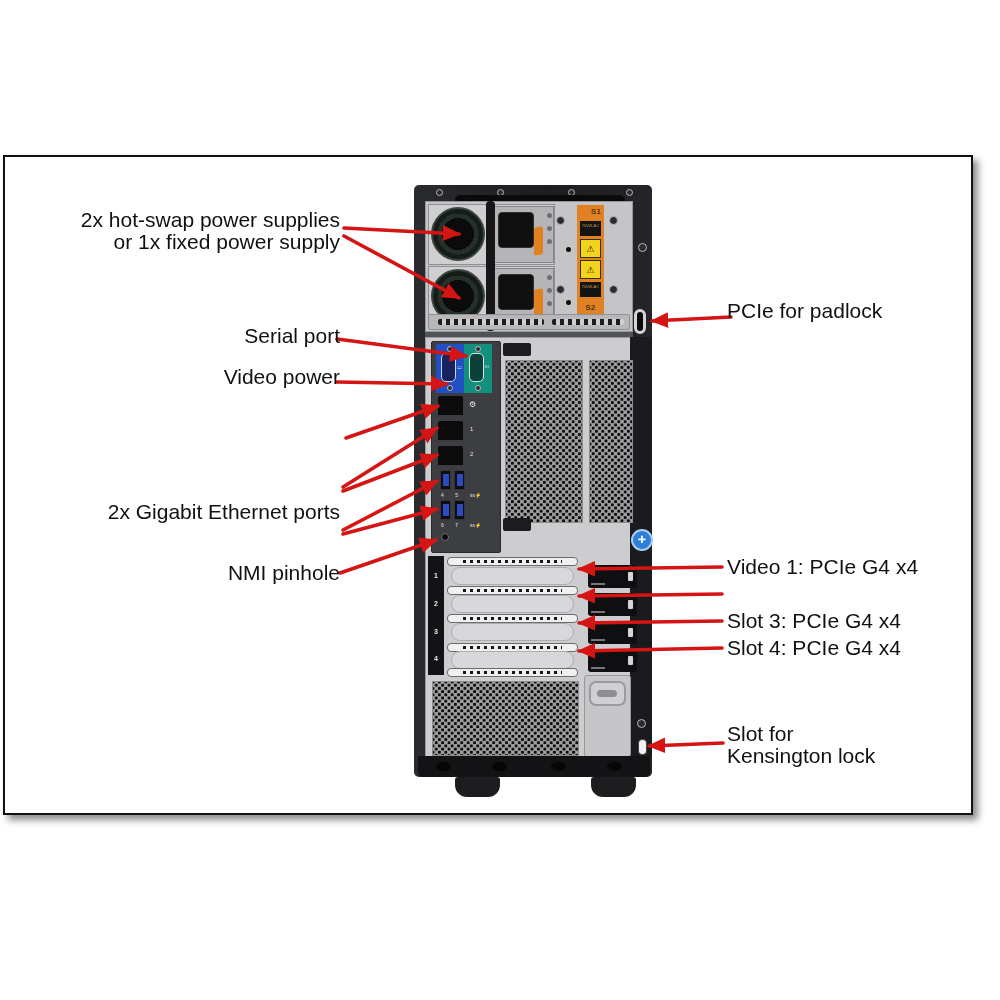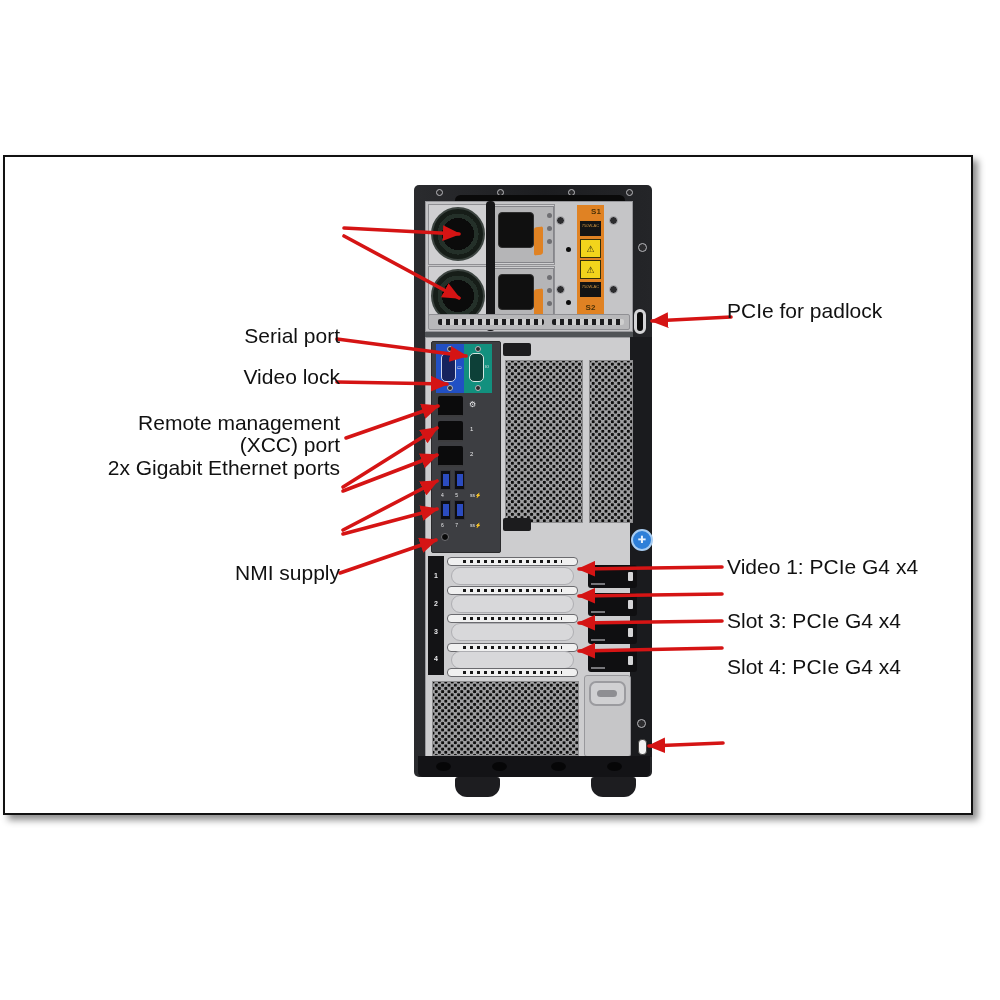--- a/index.html
+++ b/index.html
@@ -229,44 +229,46 @@
     <line class="arrow" x1="340" y1="573" x2="436" y2="540" marker-end="url(#ah)"></line>
     <line class="arrow" x1="731" y1="317" x2="652" y2="321" marker-end="url(#ah)"></line>
     <line class="arrow" x1="722" y1="567" x2="579" y2="569" marker-end="url(#ah)"></line>
     <line class="arrow" x1="722" y1="594" x2="579" y2="596" marker-end="url(#ah)"></line>
     <line class="arrow" x1="722" y1="621" x2="579" y2="623" marker-end="url(#ah)"></line>
     <line class="arrow" x1="722" y1="648" x2="579" y2="651" marker-end="url(#ah)"></line>
     <line class="arrow" x1="723" y1="743" x2="649" y2="746" marker-end="url(#ah)"></line>
   </svg>
 
   <div class="abs lbl rt" style="top:209px;">
+    <div>2x hot-swap power supplies</div>
+    <div>or 1x fixed power supply</div>
   </div>
   <div class="abs lbl rt" style="top:325px;margin-left:48px;">
     <div>Serial port</div>
   </div>
   <div class="abs lbl rt" style="top:366px;">
-    <div>Video lock</div>
-  </div>
-  <div class="abs lbl rt" style="top:412px;">
-    <div>Remote management</div>
-    <div>(XCC) port</div>
-  </div>
-  <div class="abs lbl rt" style="top:457px;">
+    <div>Video power</div>
+  </div>
+  <div class="abs lbl rt" style="top:501px;">
     <div>2x Gigabit Ethernet ports</div>
   </div>
   <div class="abs lbl rt" style="top:562px;">
-    <div>NMI supply</div>
+    <div>NMI pinhole</div>
   </div>
 
   <div class="abs lbl lt" style="top:300px;">
     <div>PCIe for padlock</div>
   </div>
   <div class="abs lbl lt" style="top:556px;">
     <div>Video 1: PCIe G4 x4</div>
   </div>
   <div class="abs lbl lt" style="top:610px;">
     <div>Slot 3: PCIe G4 x4</div>
   </div>
-  <div class="abs lbl lt" style="top:637px;margin-top:19px;">
+  <div class="abs lbl lt" style="top:637px;">
     <div>Slot 4: PCIe G4 x4</div>
   </div>
+  <div class="abs lbl lt" style="top:723px;">
+    <div>Slot for</div>
+    <div>Kensington lock</div>
+  </div>
 
 </div>
 
 </body></html>

